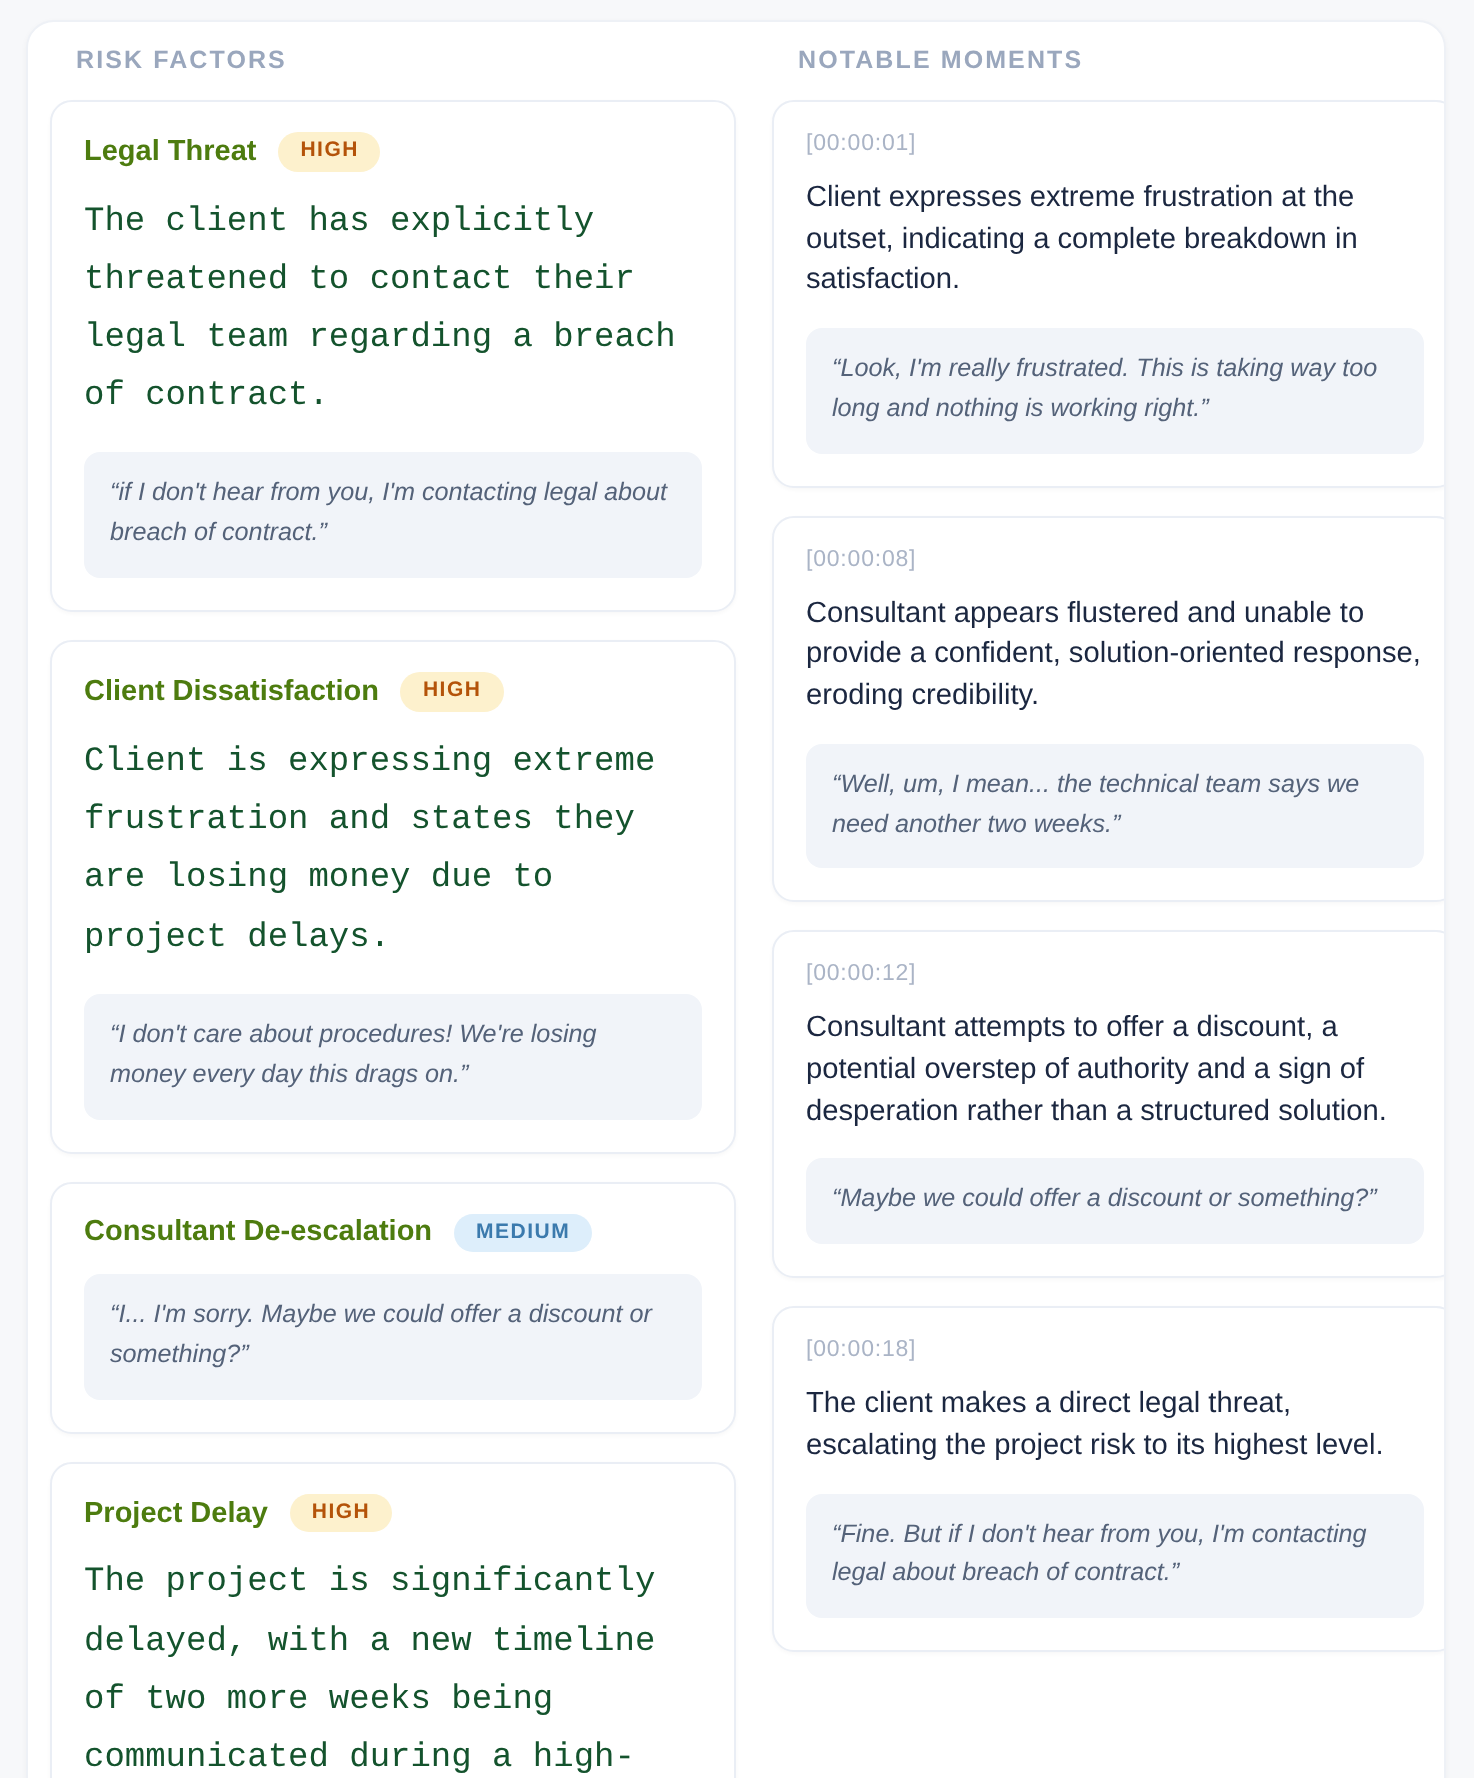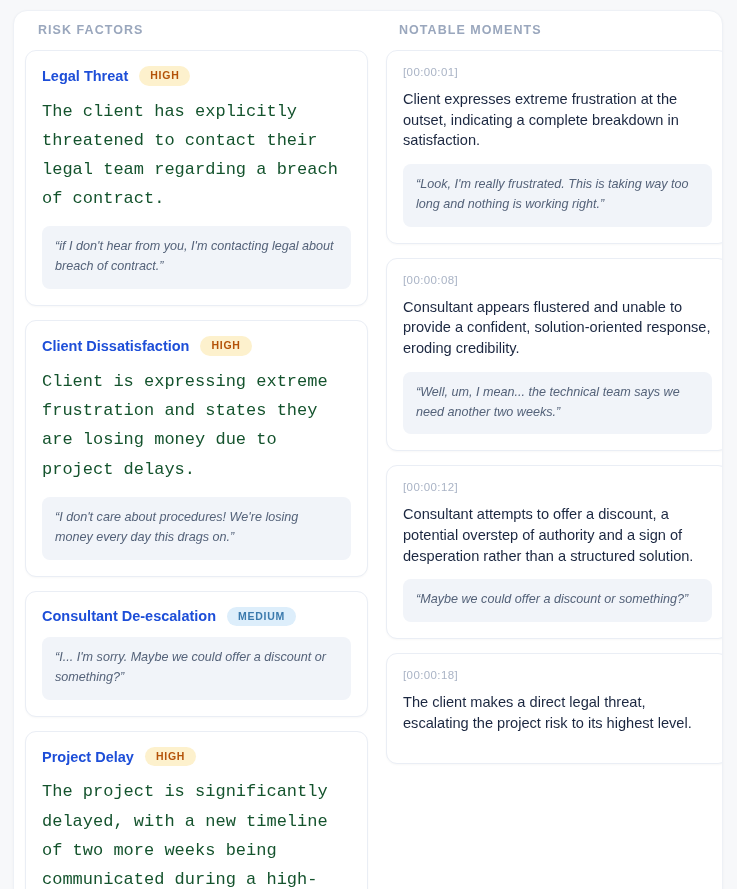--- a/index.html
+++ b/index.html
@@ -64,21 +64,21 @@
   .risk-head {
     display: flex;
     align-items: center;
     gap: 11px;
     margin-bottom: 11px;
   }
 
   .risk-title {
     font-size: 14.5px;
     font-weight: bold;
-    color: #1d4ed8;
+    color: #4d7c0f;
     line-height: 1.25;
     white-space: nowrap;
   }
 
   .badge {
     font-size: 10.5px;
     font-weight: bold;
     letter-spacing: 0.75px;
     padding: 4px 11px 4px 11px;
     border-radius: 999px;
@@ -196,17 +196,18 @@
 
       <div class="card">
         <div class="moment-time">[00:00:12]</div>
         <div class="moment-title">Consultant attempts to offer a discount, a potential overstep of authority and a sign of desperation rather than a structured solution.</div>
         <div class="quote">“Maybe we could offer a discount or something?”</div>
       </div>
 
       <div class="card">
         <div class="moment-time">[00:00:18]</div>
         <div class="moment-title">The client makes a direct legal threat, escalating the project risk to its highest level.</div>
+        <div class="quote">“Fine. But if I don't hear from you, I'm contacting legal about breach of contract.”</div>
       </div>
     </div>
 
   </div>
 </div>
 
 </body></html>

